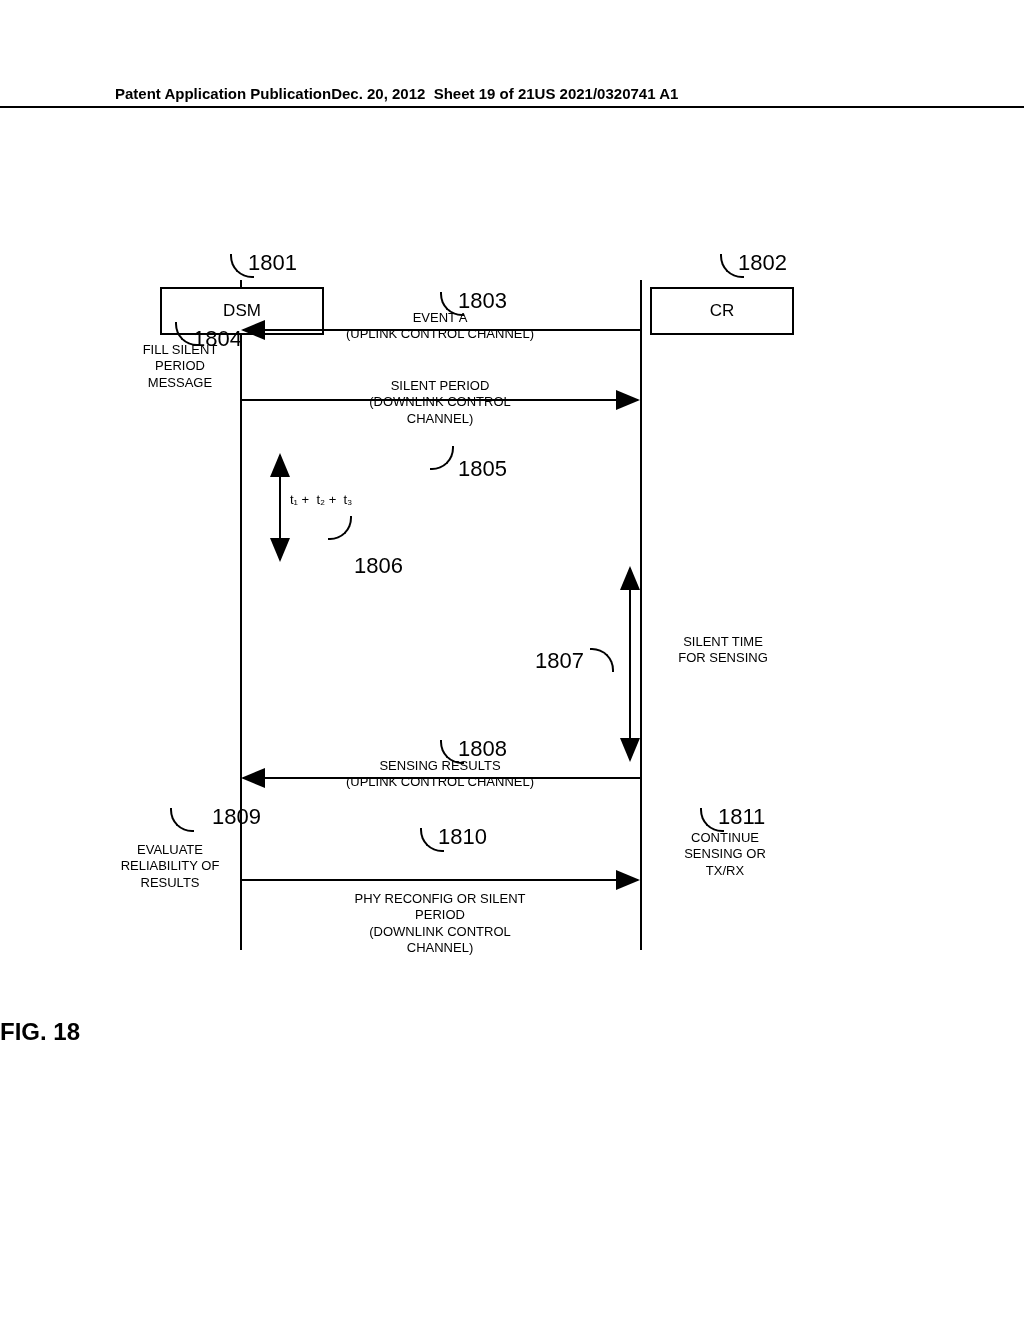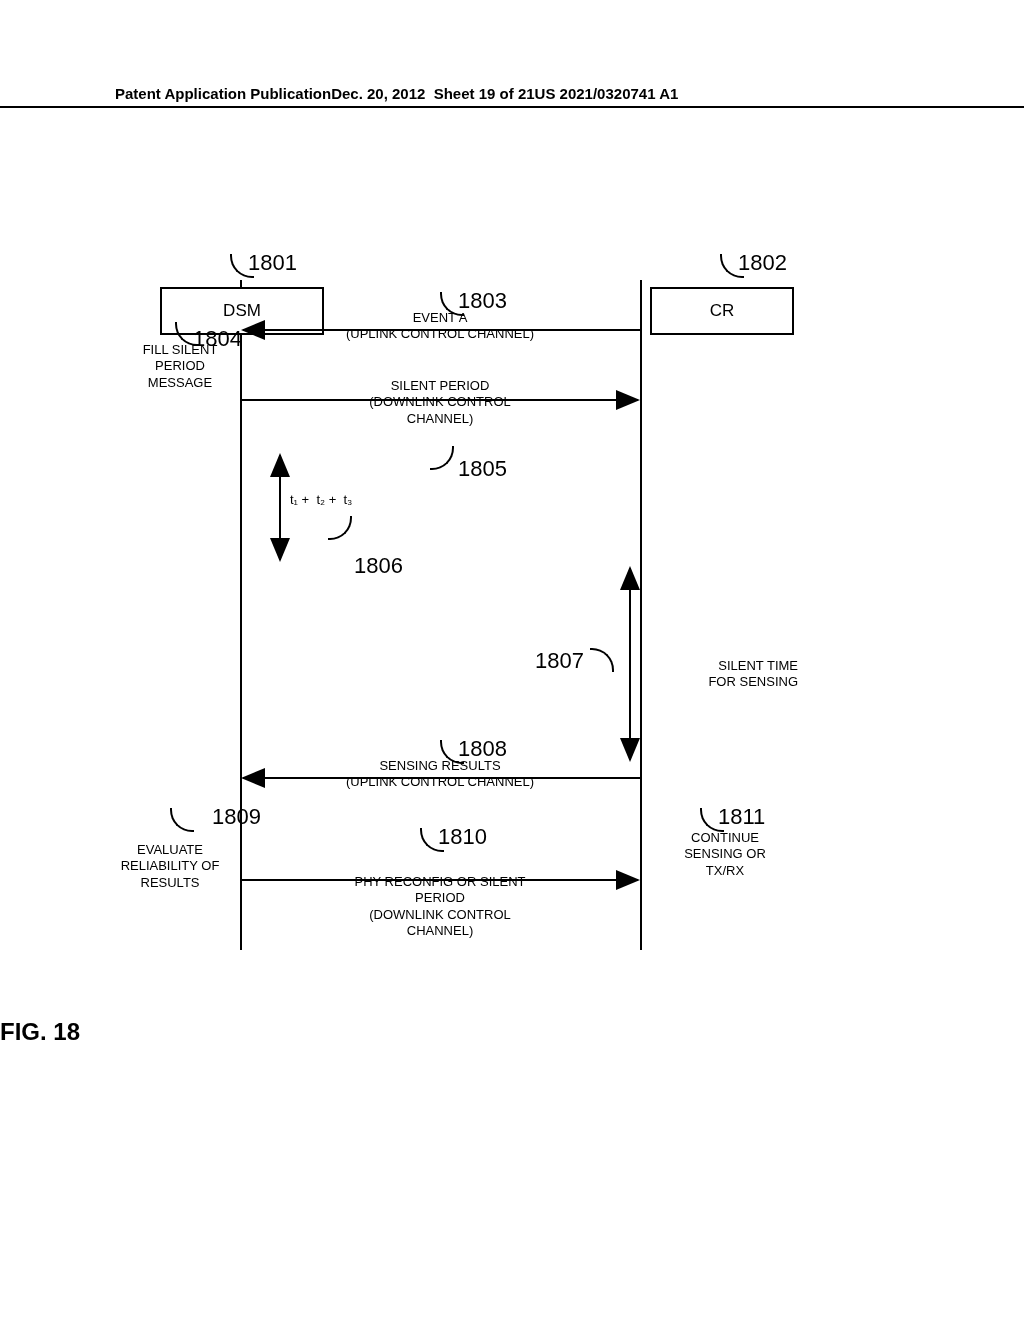--- a/index.html
+++ b/index.html
@@ -152,37 +152,37 @@
 CHANNEL)</div>
   <div class="leader-rev" style="left:300px; top:166px;"></div>
   <div class="refnum" style="left:328px; top:176px;">1805</div>
 
   <div class="label" style="left:160px; top:212px; width:150px; text-align:left;">t₁ +  t₂ +  t₃</div>
   <div class="leader-rev" style="left:198px; top:236px;"></div>
   <div class="refnum" style="left:224px; top:246px;margin-top:27px;">1806</div>
 
   <div class="refnum" style="left:405px; top:368px;">1807</div>
   <div class="leader" style="left:460px; top:368px; transform: rotate(180deg);"></div>
-  <div class="label" style="left:518px; top:378px; width:150px; text-align:right;">SILENT TIME
+  <div class="label" style="left:518px; top:354px; width:150px; text-align:center;">SILENT TIME
 FOR SENSING</div>
 
   <div class="leader" style="left:310px; top:460px;"></div>
   <div class="refnum" style="left:328px; top:456px;">1808</div>
   <div class="label" style="left:130px; top:478px; width:360px;">SENSING RESULTS
 (UPLINK CONTROL CHANNEL)</div>
 
   <div class="leader" style="left:40px; top:528px;"></div>
   <div class="refnum" style="left:58px; top:524px;margin-left:24px;">1809</div>
   <div class="label" style="left:-30px; top:550px; width:140px;margin-top:12px;">EVALUATE
 RELIABILITY OF
 RESULTS</div>
 
   <div class="leader" style="left:290px; top:548px;"></div>
   <div class="refnum" style="left:308px; top:544px;">1810</div>
-  <div class="label" style="left:150px; top:594px; width:320px;">PHY RECONFIG OR SILENT
+  <div class="label" style="left:150px; top:611px; width:320px;">PHY RECONFIG OR SILENT
 PERIOD
 (DOWNLINK CONTROL
 CHANNEL)</div>
 
   <div class="leader" style="left:570px; top:528px;"></div>
   <div class="refnum" style="left:588px; top:524px;">1811</div>
   <div class="label" style="left:520px; top:550px; width:150px;text-align:center;">CONTINUE
 SENSING OR
 TX/RX</div>
 

